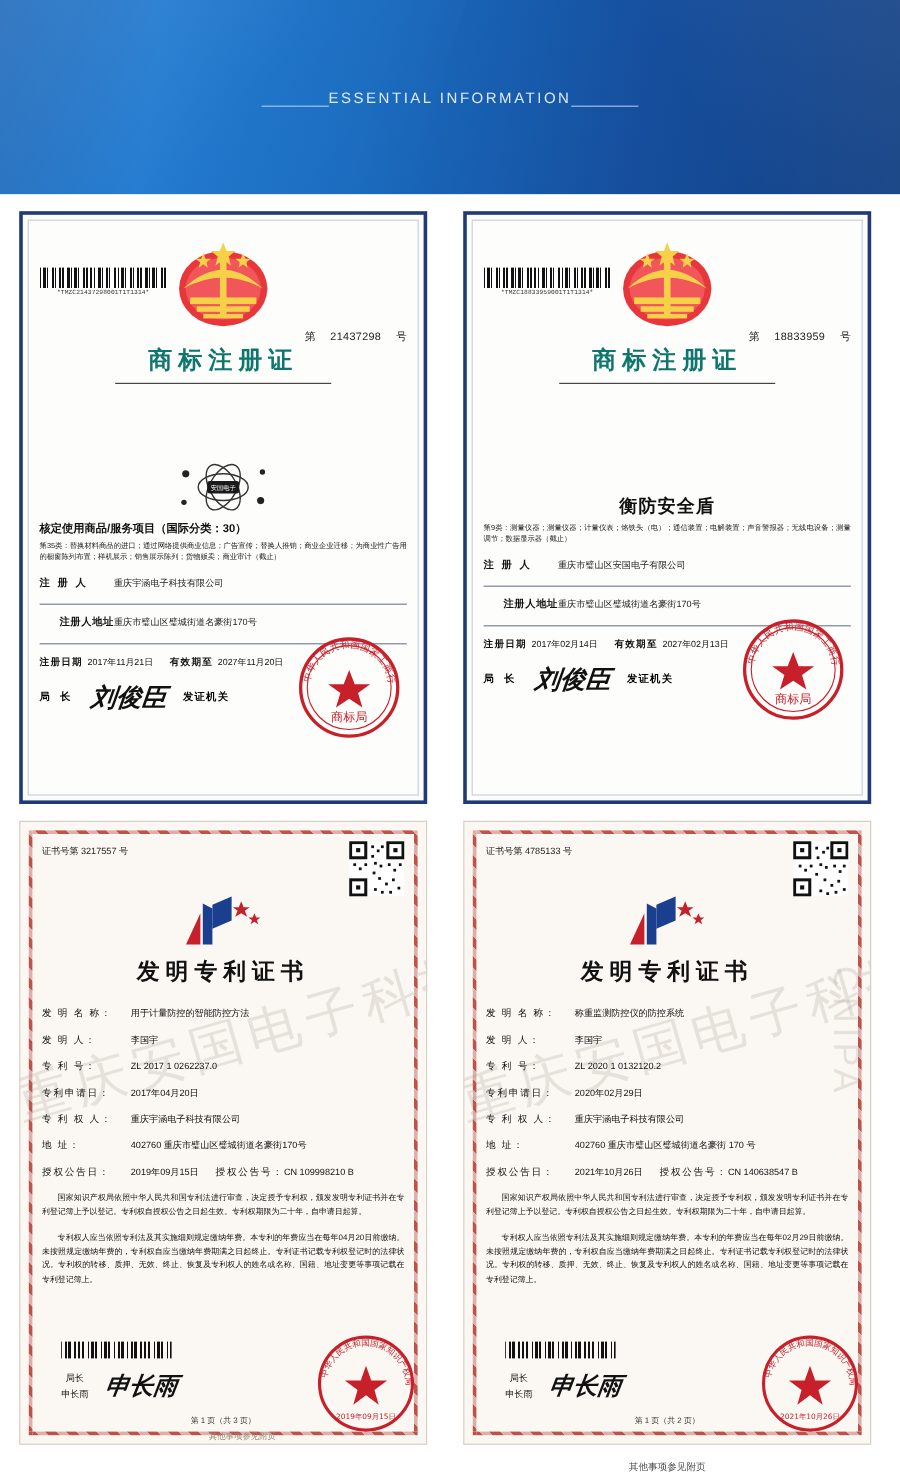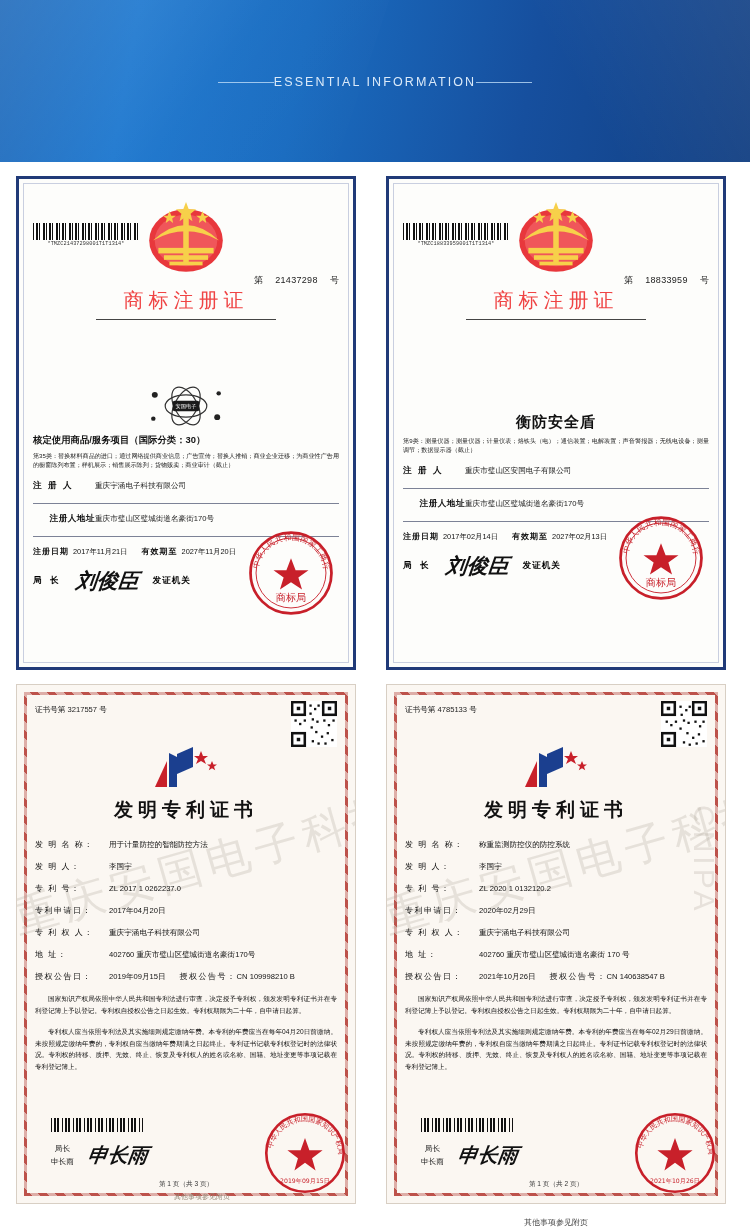--- a/index.html
+++ b/index.html
@@ -62,21 +62,21 @@
     font-size: 39px;
     letter-spacing: 10px;
     font-weight: bold;
     text-indent: 10px;
     font-family: "DejaVu Sans", "Liberation Sans", sans-serif;
     text-shadow: 0 1px 3px rgba(0,0,0,0.25);
   }
   .subtitle-row {
     margin-top: 2px;
     display: flex;
-    align-items: center;
+    align-items: flex-end;
     gap: 0;
   }
   .subtitle-row .dash {
     width: 56px; height: 1px; background: rgba(190,220,248,0.8);
   }
   .title-en {
     color: #dbeaf9;
     font-size: 12.5px;
     letter-spacing: 2.1px;
     font-family: "Liberation Sans", sans-serif;
@@ -158,22 +158,22 @@
     min-width: 62px;
     text-align: center;
     font-family: "Liberation Sans", sans-serif;
     letter-spacing: 0.3px;
     margin-top: 46px;
   }
   .tm-title {
     text-align: center;
     font-size: 20px;
     letter-spacing: 5px;
-    color: #ef4444;
-    font-weight: normal;
+    color: #0f766e;
+    font-weight: bold;
     margin-top: 10px;
     font-family: "DejaVu Sans", "Liberation Sans", sans-serif;
   }
   .tm-title-underline {
     width: 180px; height: 1px; background: #444;
     margin: 5px auto 0;
   }
   .tm-mark-area {
     height: 112px;
     display: flex; align-items: flex-end; justify-content: center;

